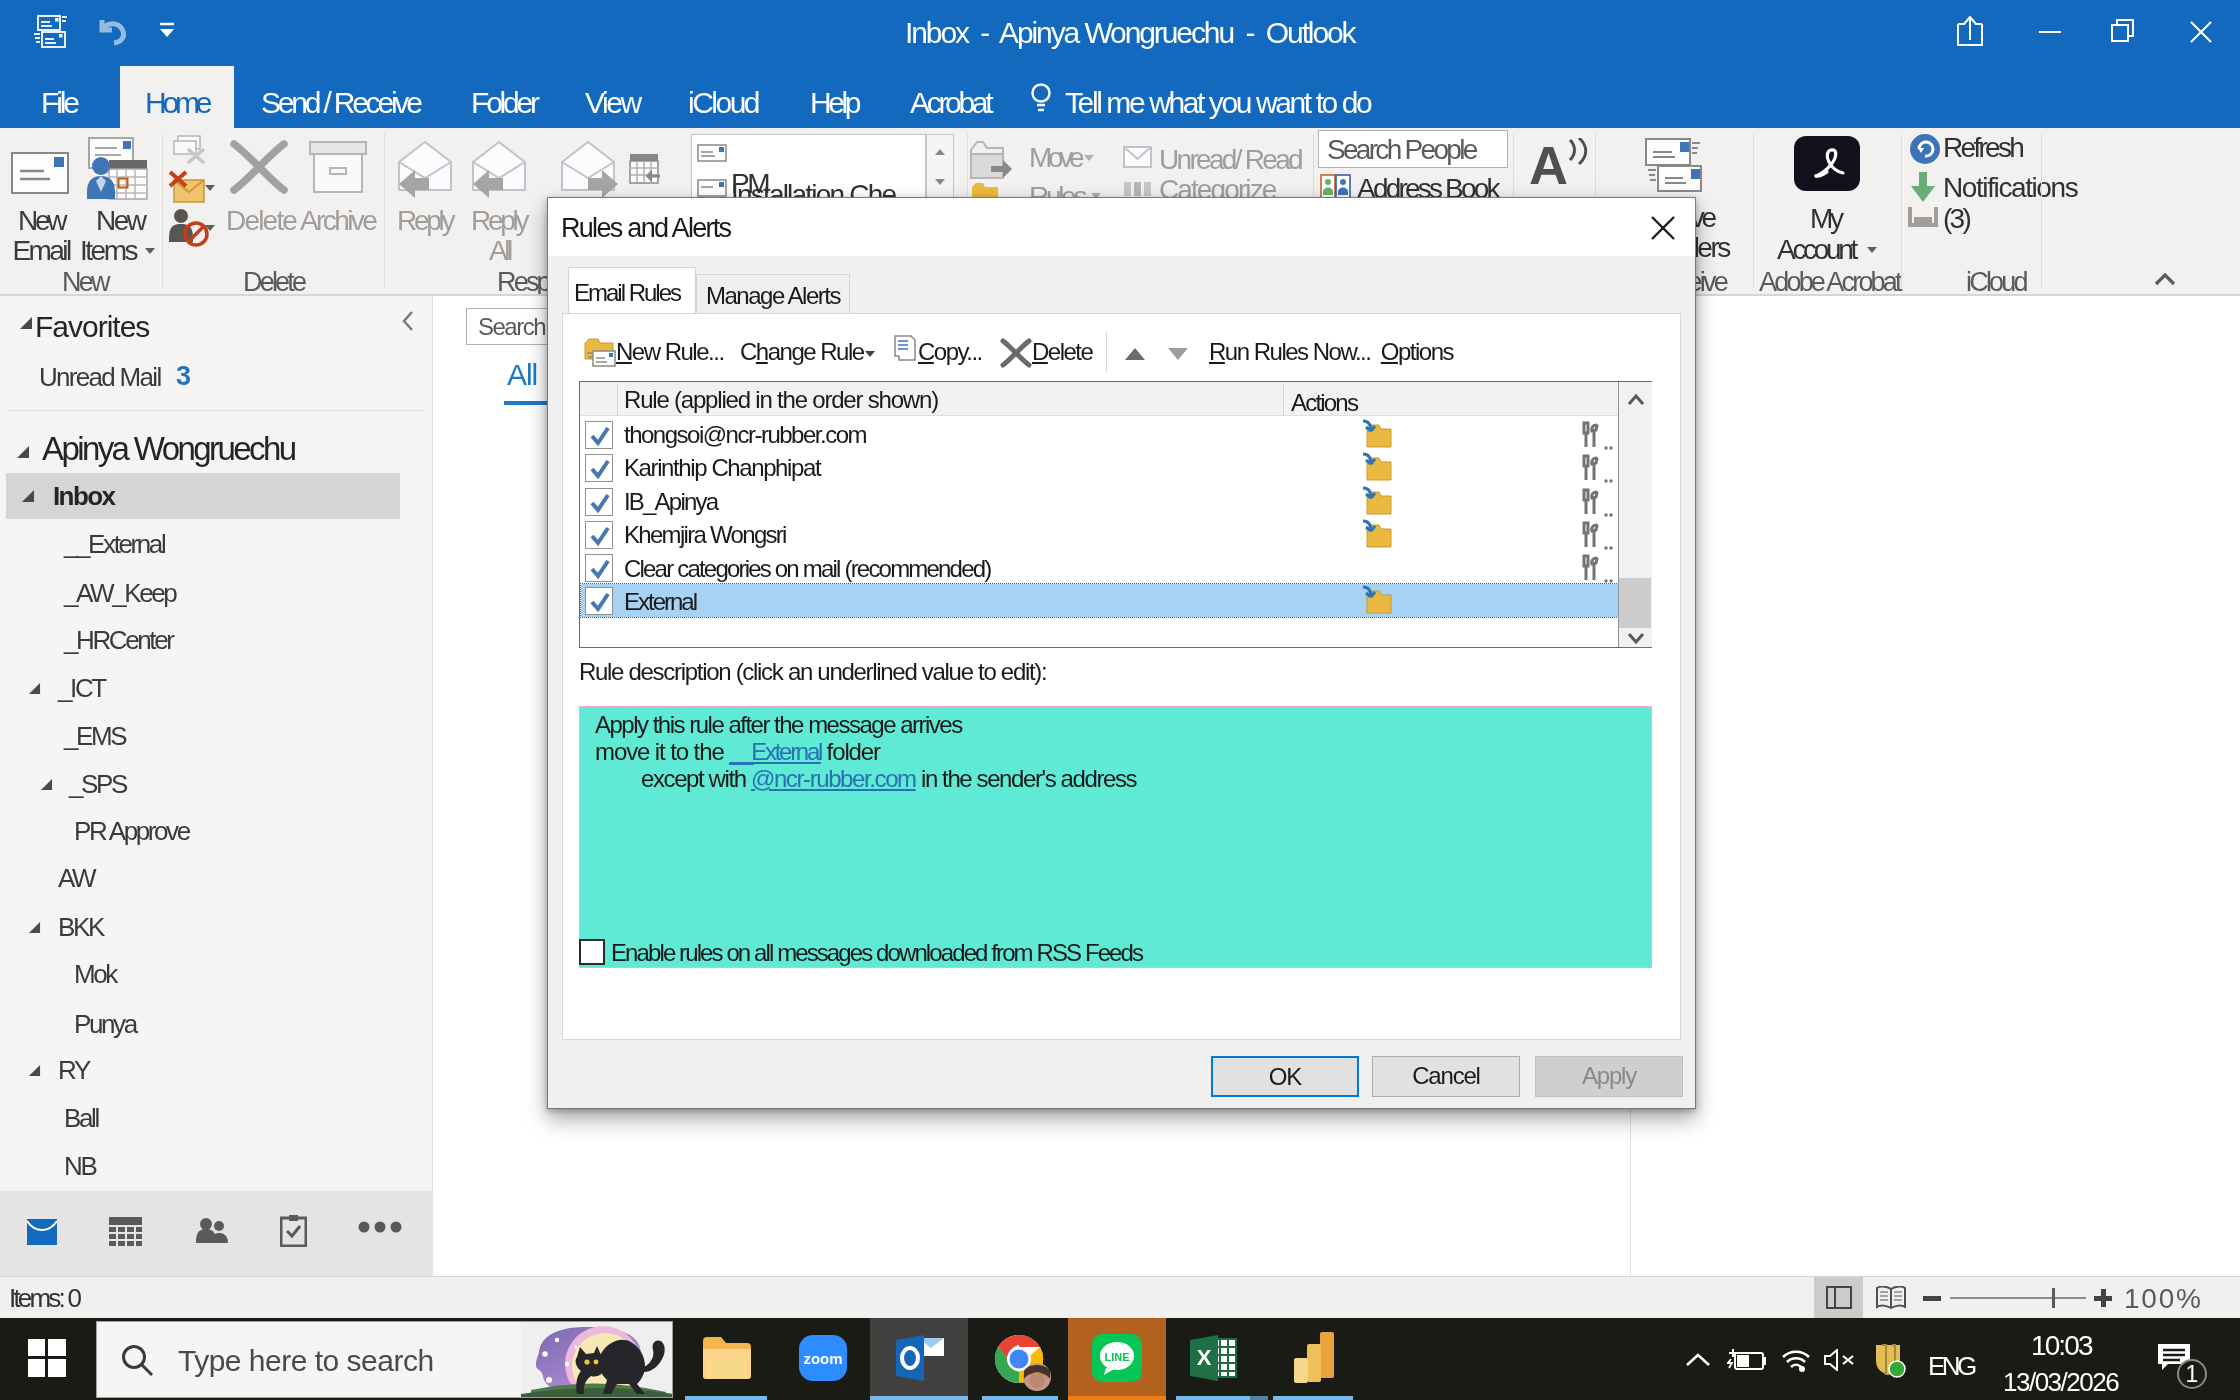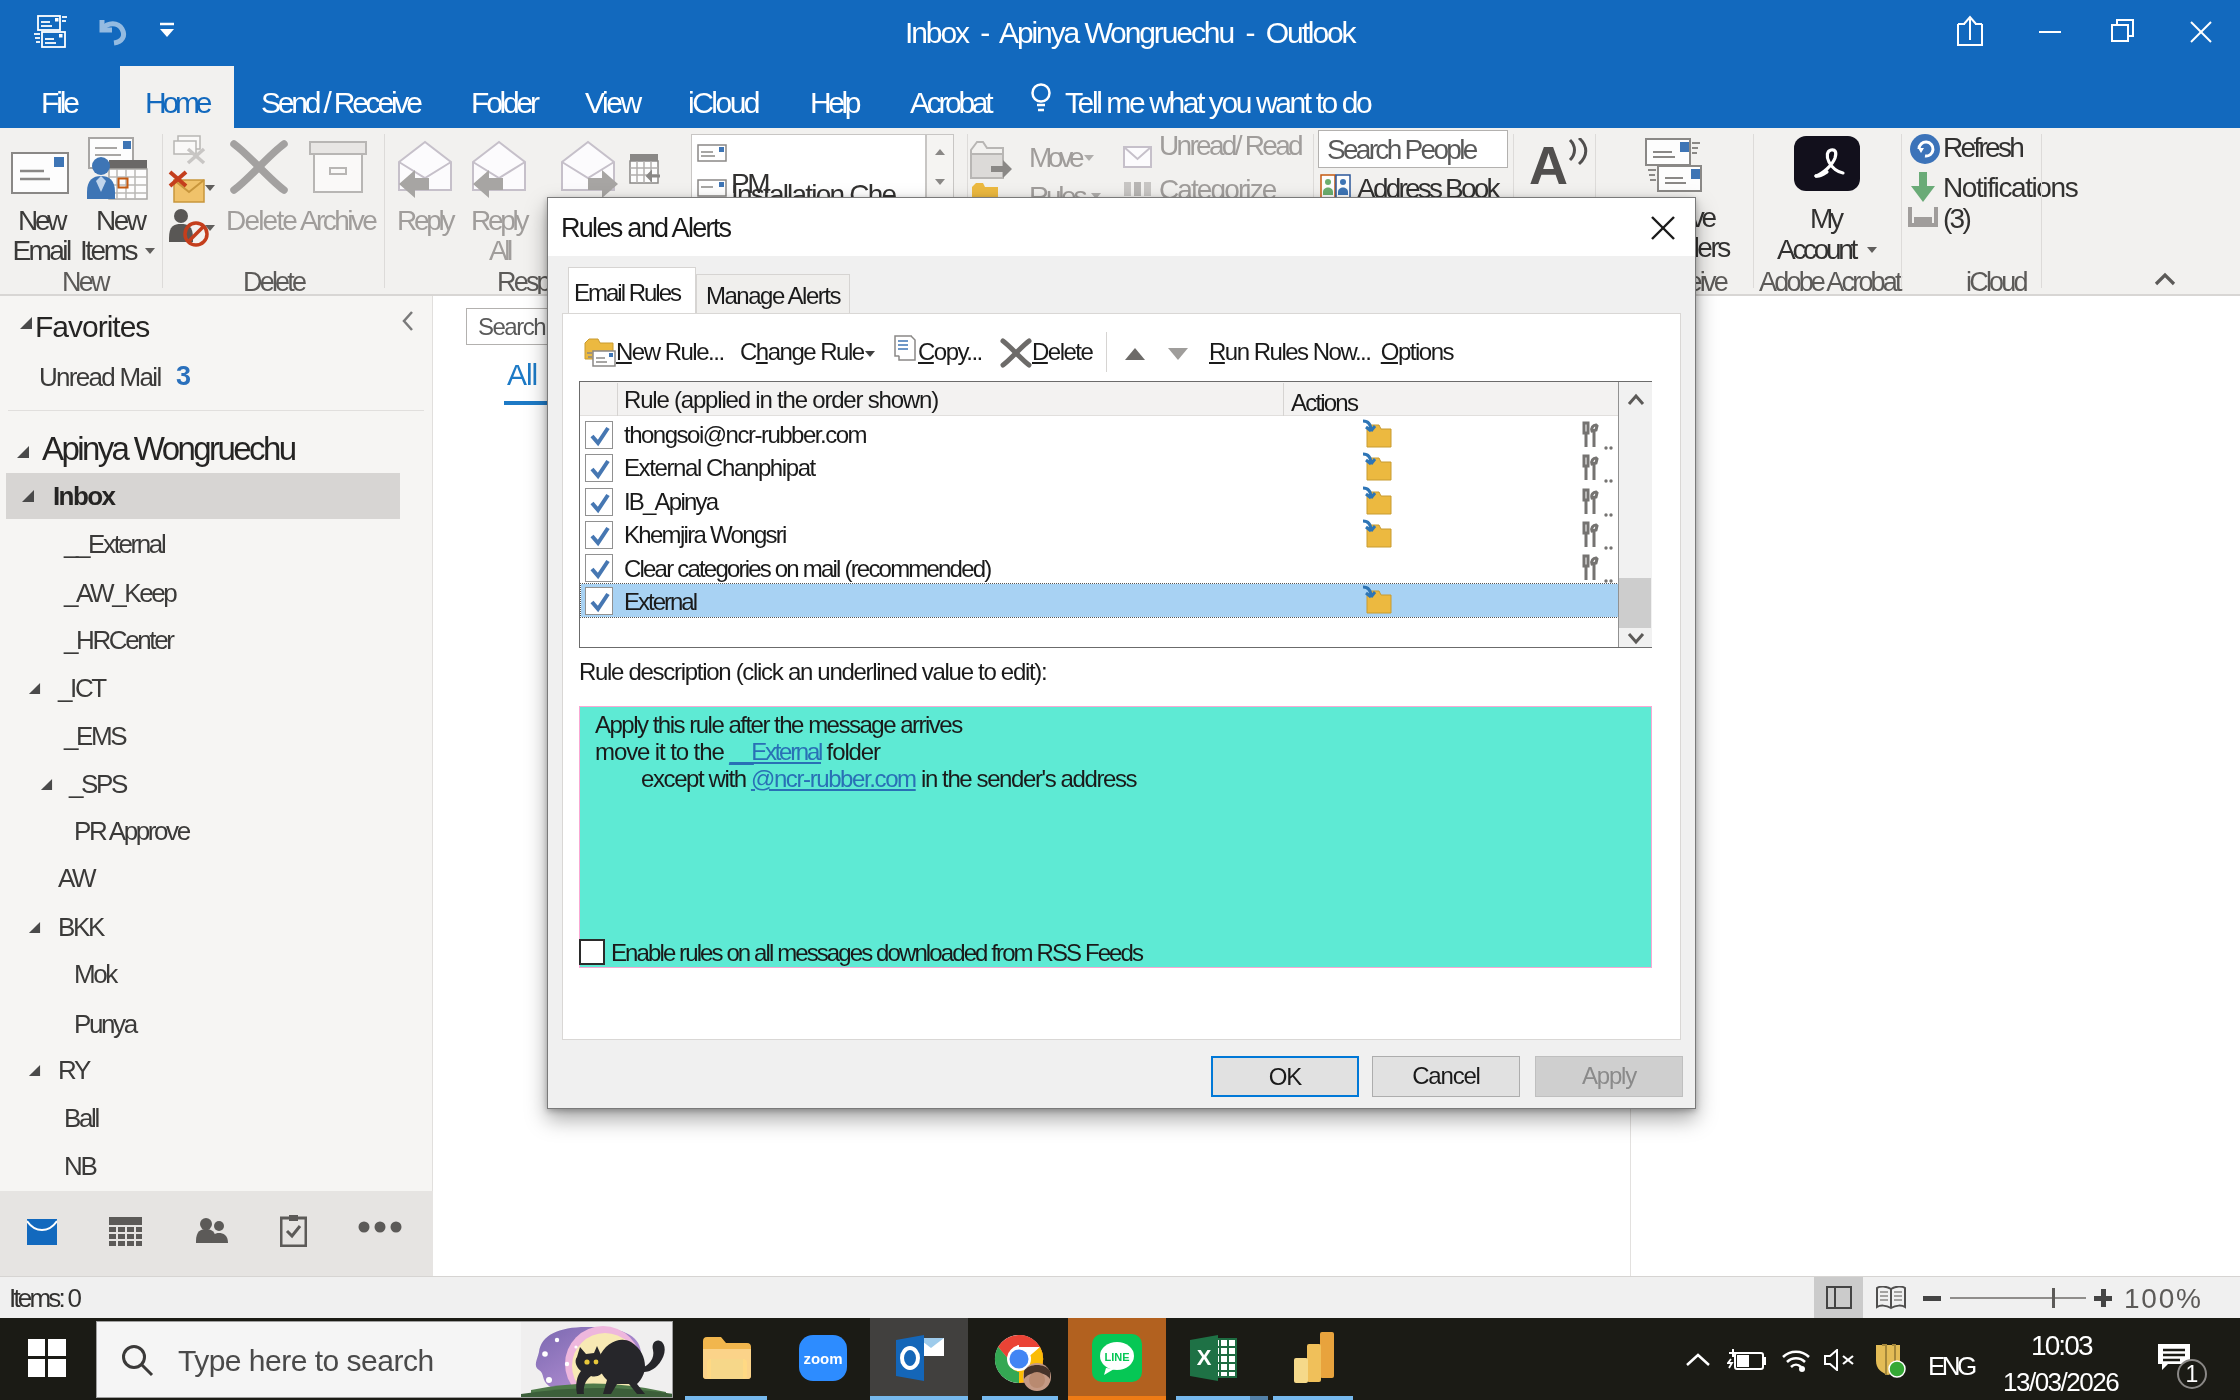--- a/index.html
+++ b/index.html
@@ -245,21 +245,21 @@
     </svg>
     <div class="rl gray" style="left:1029px; top:55px; letter-spacing:-3.3px;">Rules</div>
     <svg class="abs" style="left:1090px; top:64px;" width="12" height="9" viewBox="0 0 12 9">
         <path d="M 1 1 L 6 7 L 11 1 Z" fill="#b0aeac"></path>
       </svg>
 
     <svg class="abs" style="left:1123px; top:14px;" width="30" height="30" viewBox="0 0 30 30">
       <rect x="1" y="5" width="27" height="20" fill="#fcfbfd" stroke="#c6c0ca" stroke-width="2"></rect>
       <path d="M 1 5 L 14.5 17 L 28 5" fill="none" stroke="#c6c0ca" stroke-width="2"></path>
     </svg>
-    <div class="rl gray" style="left:1159px; top:4px; letter-spacing:-2.7px;">Unread/ Read</div>
+    <div class="rl gray" style="left:1159px; top:18px; letter-spacing:-2.7px;">Unread/ Read</div>
     <svg class="abs" style="left:1124px; top:52px;" width="28" height="18" viewBox="0 0 28 18">
       <rect x="0" y="2" width="7" height="14" fill="#c8c6c4"></rect>
       <rect x="10" y="2" width="7" height="14" fill="#b8b6b4"></rect>
       <rect x="20" y="2" width="7" height="14" fill="#c8c6c4"></rect>
     </svg>
     <div class="rl gray" style="left:1159px; top:48px; letter-spacing:-1.9px;">Categorize</div>
     <div class="vsep" style="left:1313px;"></div>
 
     <div class="abs" style="left:1318px; top:2px; width:190px; height:38px; background:#fff; border:1px solid #b3b1af;"></div>
     <div class="rl" style="left:1327px; top:8px; color:#5a5a5a; letter-spacing:-2.7px;">Search People</div>
@@ -676,21 +676,21 @@
       <div class="abs" style="left:16px; top:67px; width:1073px; height:267px; border:1px solid #6b6b6b; background:#fff;">
         <div class="abs" style="left:0; top:0; width:1038px; height:34px; background:#f3f2f1; border-bottom:1px solid #e1dfdd;"></div>
         <div class="abs" style="left:37px; top:1px; width:1px; height:33px; background:#d6d4d2;"></div>
         <div class="abs" style="left:703px; top:1px; width:1px; height:33px; background:#d6d4d2;"></div>
         <div class="dtxt" style="left:44px; top:6px; letter-spacing:-1.2px;">Rule (applied in the order shown)</div>
         <div class="dtxt" style="left:711px; top:9px; letter-spacing:-1.8px;">Actions</div>
 
         <div class="cb" style="left:5px; top:39px;"></div>
         <div class="dtxt" style="left:44px; top:41px;">thongsoi@ncr-rubber.com</div>
         <div class="cb" style="left:5px; top:72px;"></div>
-        <div class="dtxt" style="left:44px; top:74px; letter-spacing:-1.4px;">External Chanphipat</div>
+        <div class="dtxt" style="left:44px; top:74px; letter-spacing:-1.4px;">Karinthip Chanphipat</div>
         <div class="cb" style="left:5px; top:106px;"></div>
         <div class="dtxt" style="left:44px; top:108px; letter-spacing:-1.8px;">IB_Apinya</div>
         <div class="cb" style="left:5px; top:139px;"></div>
         <div class="dtxt" style="left:44px; top:141px; letter-spacing:-1.7px;">Khemjira Wongsri</div>
         <div class="cb" style="left:5px; top:172px;"></div>
         <div class="dtxt" style="left:44px; top:175px; letter-spacing:-1.8px;">Clear categories on mail (recommended)</div>
         <div class="abs" style="left:1px; top:202px; width:1037px; height:33px; background:#a8d2f3; outline:1px dotted #555;"></div>
         <div class="cb" style="left:5px; top:205px;"></div>
         <div class="dtxt" style="left:44px; top:208px; letter-spacing:-2px;">External</div>
 

